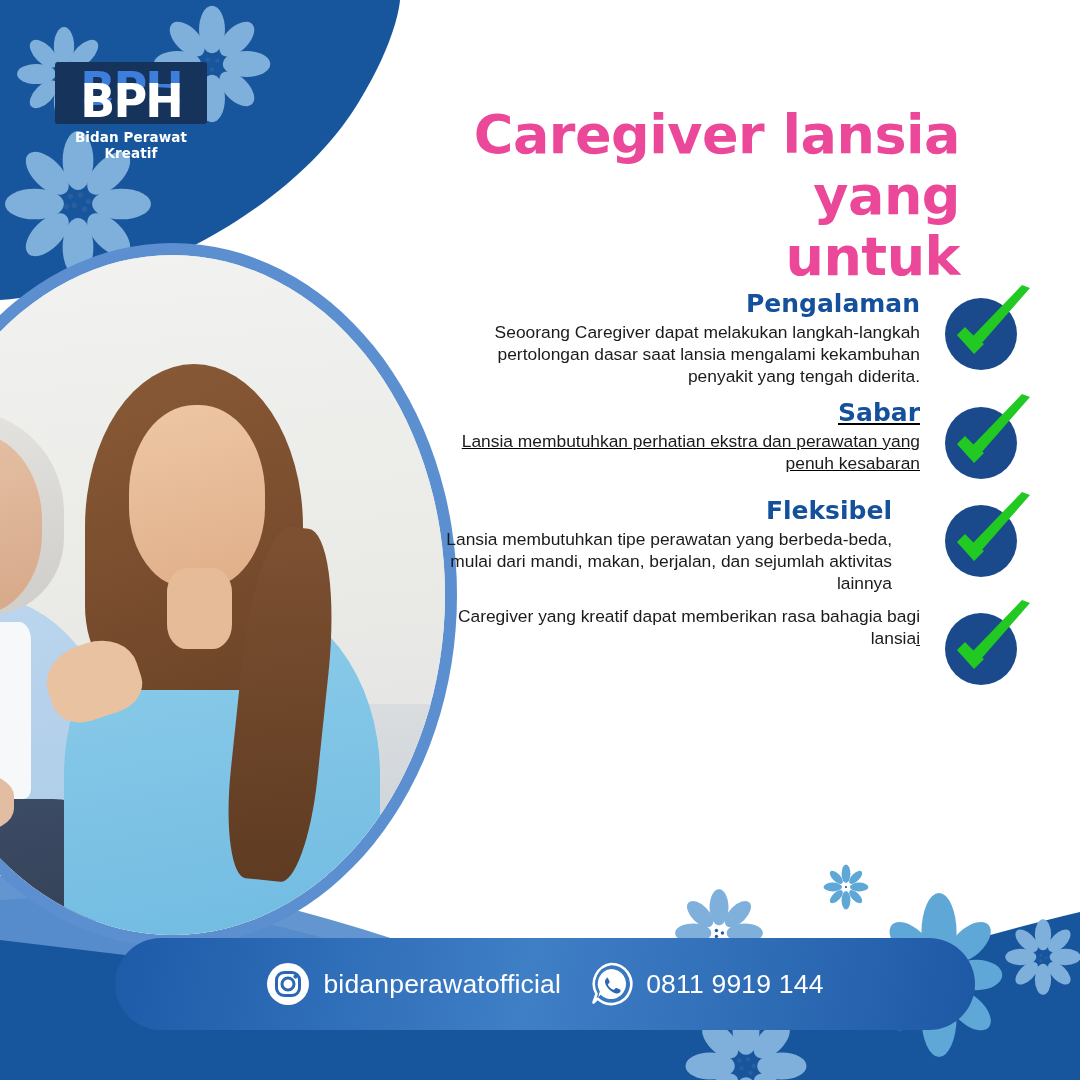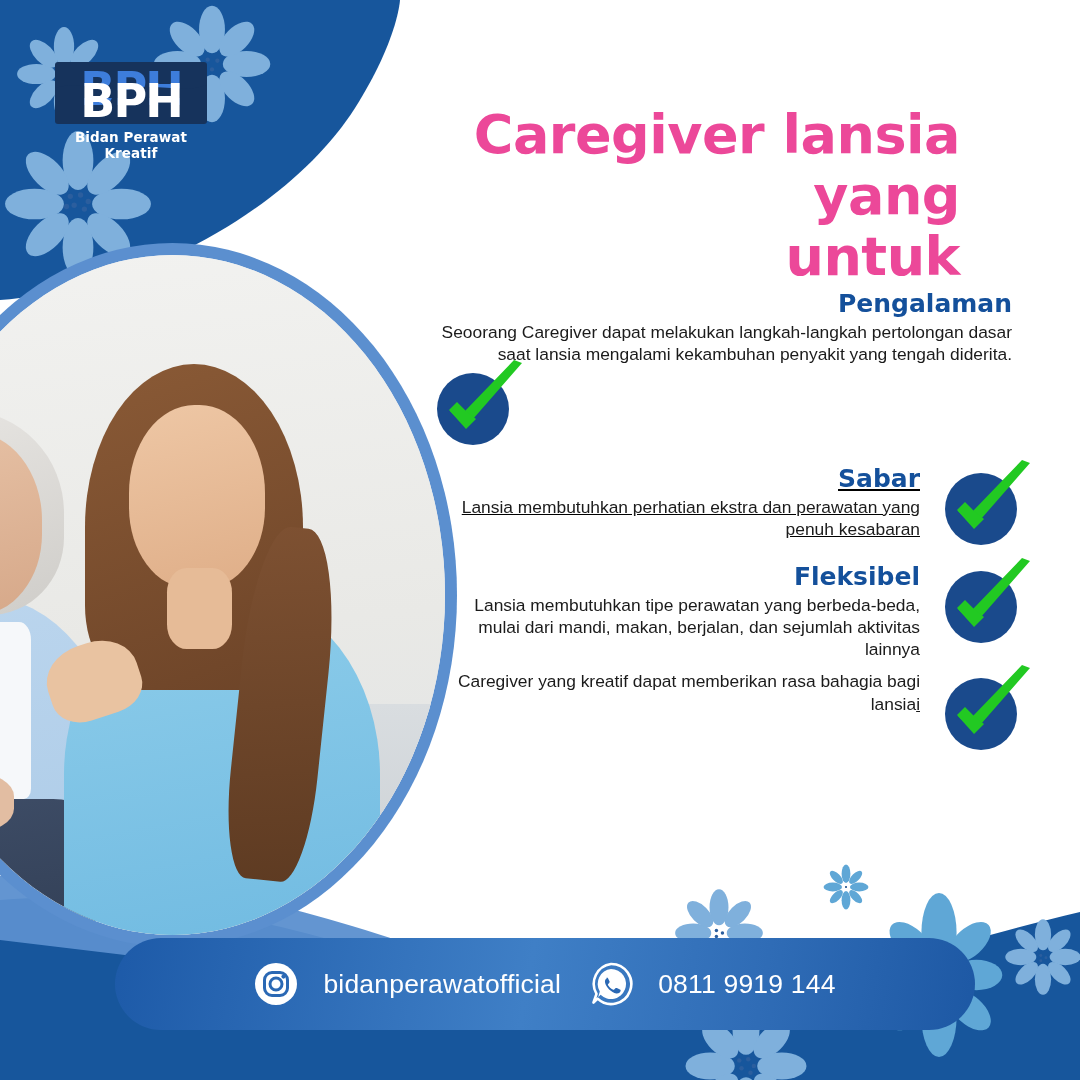--- a/index.html
+++ b/index.html
@@ -51,34 +51,34 @@
   .item-text{flex:1;text-align:right;padding-right:18px;}
   .item-title{font-family:"DejaVu Sans",sans-serif;font-weight:bold;font-size:25px;
               color:#14509b;line-height:1.1;margin:0 0 3px 0;}
   .item-desc{font-family:"Liberation Sans",sans-serif;font-size:17.4px;color:#1b1b1b;
              line-height:1.28;margin:0;}
   .item-desc .ul{text-decoration:underline;}
   .check-badge{position:relative;width:92px;height:86px;flex:0 0 92px;margin-top:-4px;}
   .check-badge svg{display:block;overflow:visible;}
 
   
-  .item.r1{margin-bottom:12px;flex-direction:column;}
+  .item.r1{margin-bottom:12px;}
   .item.r2{margin-bottom:16px;text-decoration:underline;}
-  .item.r3{margin-bottom:10px;}
+  .item.r3{margin-bottom:10px;gap:28px;}
   .item.r4{margin-bottom:14px;}
 
   
   .bottom-shape{position:absolute;left:0;bottom:0;width:1080px;height:260px;z-index:3;}
 
   
   .footer{position:absolute;left:115px;top:938px;width:860px;height:92px;z-index:7;
           border-radius:46px;
           background:linear-gradient(100deg,#1d5aa8 0%,#3f7fc6 48%,#2f6cb6 75%,#1d58a4 100%);
           display:flex;align-items:center;justify-content:center;gap:0;}
-  .fitem{display:flex;align-items:center;gap:25px;padding:0 14px;}
+  .fitem{display:flex;align-items:center;gap:13px;padding:0 14px;}
   .fitem .flabel{color:#ffffff;font-family:"Liberation Sans",sans-serif;font-size:26.5px;
                  letter-spacing:.2px;white-space:nowrap;}
   .ficon{width:44px;height:44px;flex:0 0 44px;}
   .ficon svg{display:block;}
 </style>
 </head>
 <body>
 
 <div id="poster">
 

